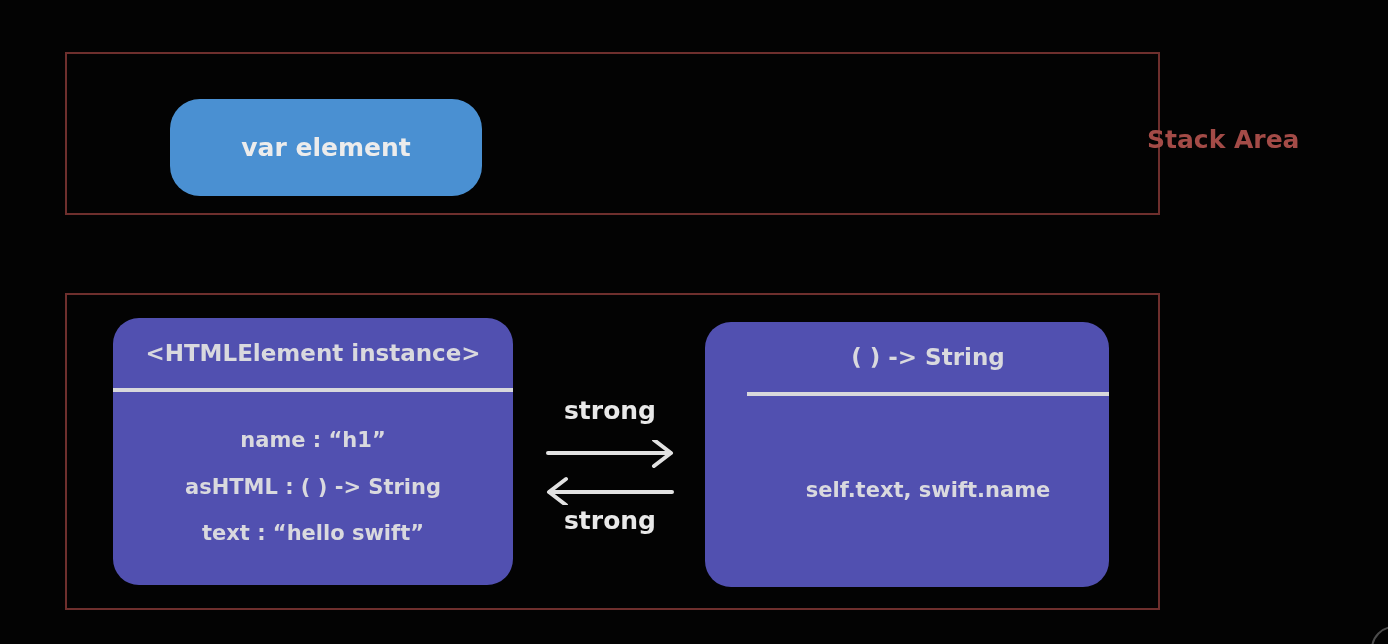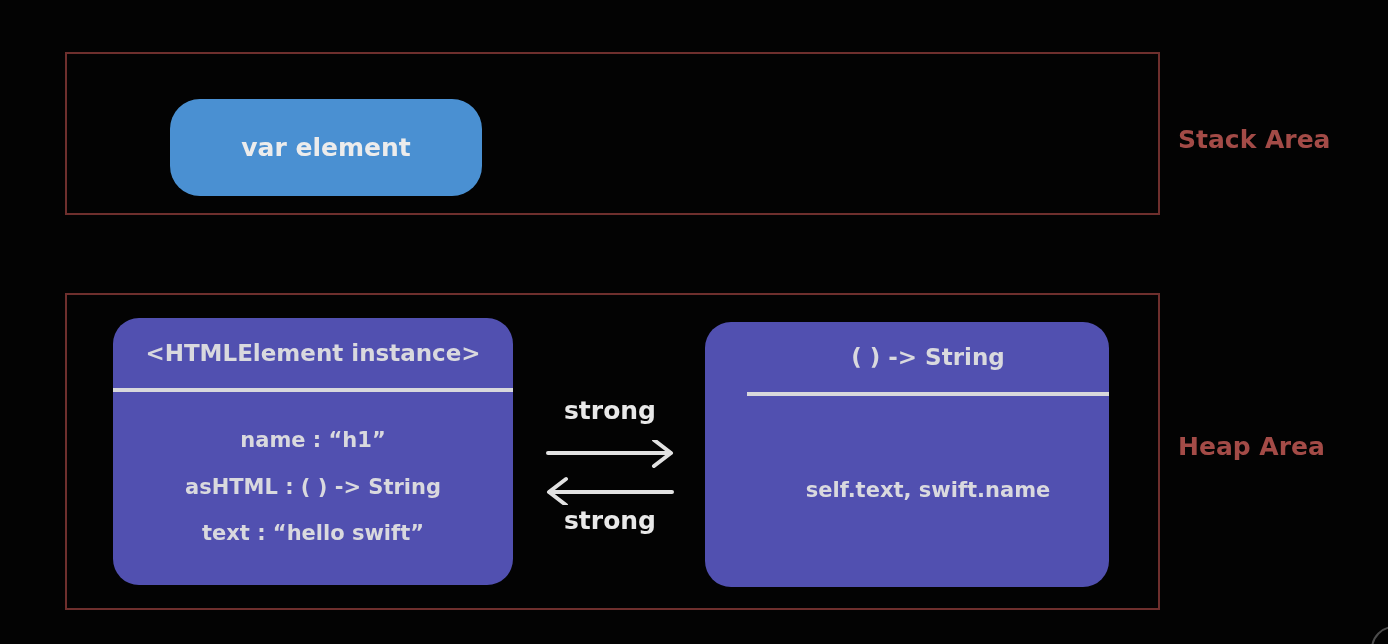--- a/index.html
+++ b/index.html
@@ -15,21 +15,21 @@
   .region {
     position: absolute;
     border: 2px solid #6e2f2d;
     background: transparent;
   }
   .region-stack { left: 65px; top: 52px; width: 1095px; height: 163px; }
   .region-heap  { left: 65px; top: 293px; width: 1095px; height: 317px; }
 
   .area-label {
     position: absolute;
-    left: 1178px;
+    left: 1147px;
     width: 165px;
     color: #a34b47;
     font-size: 25px;
     font-weight: bold;
     letter-spacing: 0px;
     white-space: nowrap;
   }
   .label-stack { top: 125px; }
   .label-heap  { top: 432px; }
 
@@ -111,21 +111,20 @@
 <div class="canvas">
 
   <div class="region region-stack"></div>
   <div class="area-label label-stack">Stack Area</div>
 
   <div class="node-var">
     <span>var element</span>
   </div>
 
   <div class="region region-heap"></div>
-  <div class="area-label label-heap">Heap Area</div>
 
   <div class="heap-node node-instance">
     <div class="node-title">&lt;HTMLElement instance&gt;</div>
     <div class="divider"></div>
     <div class="node-body">
       <div>name : “h1”</div>
       <div>asHTML : ( ) -&gt; String</div>
       <div>text : “hello swift”</div>
     </div>
   </div>

